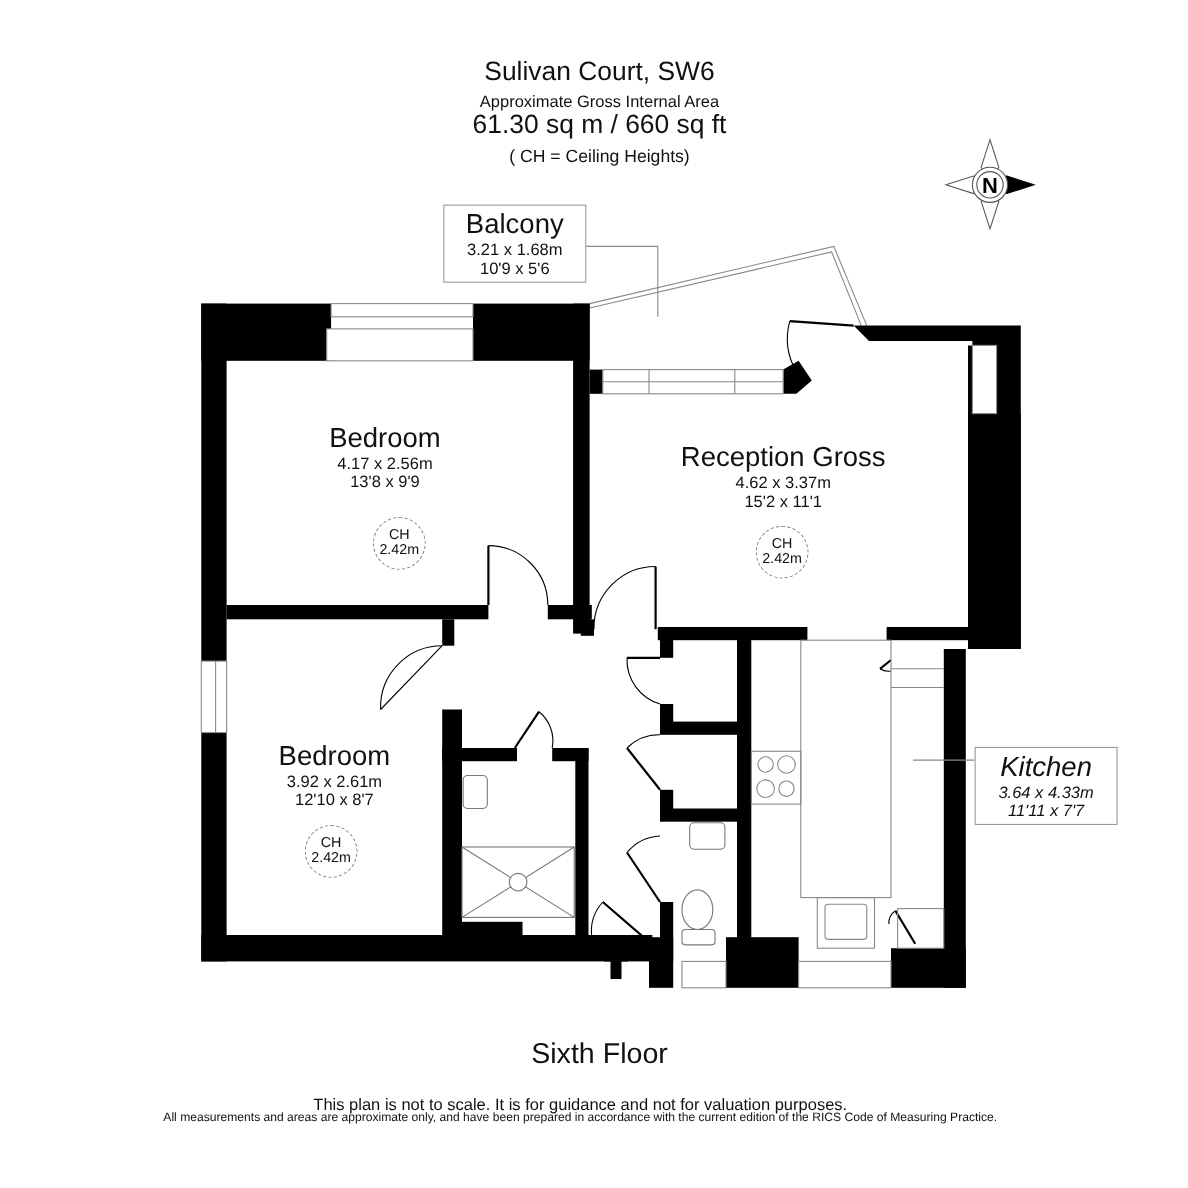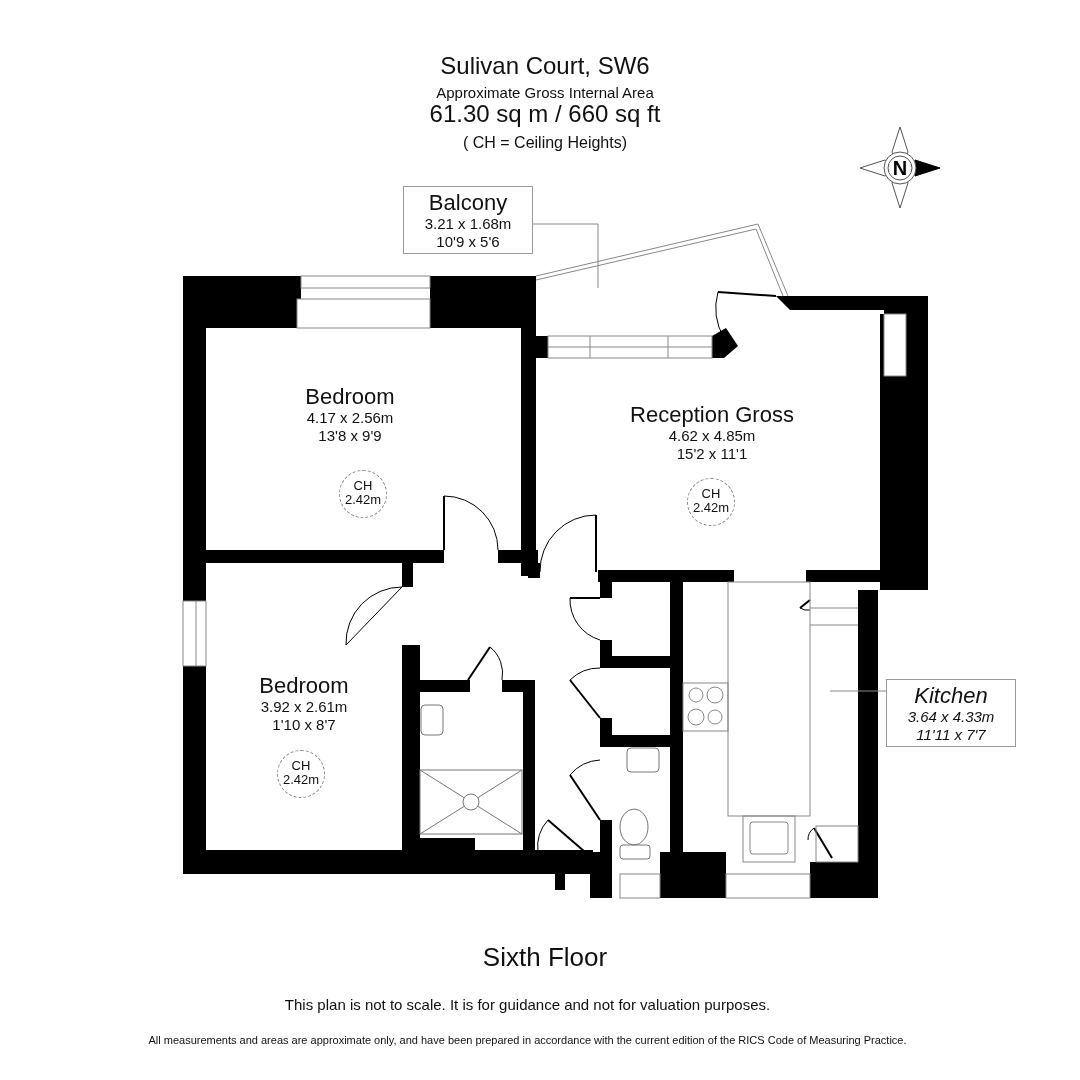--- a/index.html
+++ b/index.html
@@ -5,27 +5,27 @@
   html, body { margin:0; padding:0; background:#ffffff; }
   body { width:1080px; height:1080px; position:relative; overflow:hidden; font-family:"Liberation Sans", sans-serif; color:#111; }
   .abs { position:absolute; }
   .center { text-align:center; }
   #title { left:0; width:1090px; top:52px; font-size:24px; }
   #subtitle { left:0; width:1090px; top:84px; font-size:15px; }
   #area { left:0; width:1090px; top:100px; font-size:24px; }
   #ch-note { left:0; width:1090px; top:134px; font-size:16px; }
   svg.plan { position:absolute; left:0; top:0; }
   .lbl { position:absolute; text-align:center; line-height:1.15; }
-  .room-name { font-size:22px; display:block; }
+  .room-name { font-size:25px; display:block; }
   .room-dim { font-size:15px; display:block; }
   .boxed { border:1px solid #999; background:#fff; padding:3px 4px; }
   .ch { position:absolute; width:48px; height:48px; border:1px dashed #888; border-radius:50%; text-align:center; font-size:13px; line-height:1.1; box-sizing:border-box; padding-top:8px; }
   #floor { left:0; width:1090px; top:942px; font-size:26px; }
   #disc1 { left:0; width:1055px; top:996px; font-size:15px; }
-  #disc2 { left:0; width:1055px; top:1010px; font-size:11px;margin-top:24px; }
+  #disc2 { left:0; width:1055px; top:1010px; font-size:11px; }
 </style>
 </head>
 <body>
 
 <div id="title" class="abs center">Sulivan Court, SW6</div>
 <div id="subtitle" class="abs center">Approximate Gross Internal Area</div>
 <div id="area" class="abs center">61.30 sq m / 660 sq ft</div>
 <div id="ch-note" class="abs center">( CH = Ceiling Heights)</div>
 
 <svg class="plan" width="1080" height="1080" viewBox="0 0 1080 1080">
@@ -163,30 +163,30 @@
   <span class="room-dim">13'8 x 9'9</span>
 </div>
 <div class="ch" style="left:339px; top:470px;">
   <div>CH</div>
   <div>2.42m</div>
 </div>
 
 <div class="lbl" style="left:214px; top:673px; width:180px;">
   <span class="room-name">Bedroom</span>
   <span class="room-dim">3.92 x 2.61m</span>
-  <span class="room-dim">1'10 x 8'7</span>
+  <span class="room-dim">12'10 x 8'7</span>
 </div>
 <div class="ch" style="left:277px; top:750px;">
   <div>CH</div>
   <div>2.42m</div>
 </div>
 
 <div class="lbl" style="left:612px; top:402px; width:200px;">
   <span class="room-name">Reception Gross</span>
-  <span class="room-dim">4.62 x 4.85m</span>
+  <span class="room-dim">4.62 x 3.37m</span>
   <span class="room-dim">15'2 x 11'1</span>
 </div>
 <div class="ch" style="left:687px; top:478px;">
   <div>CH</div>
   <div>2.42m</div>
 </div>
 
 <div class="lbl boxed" style="left:886px; top:679px; width:120px;font-style:italic;">
   <span class="room-name">Kitchen</span>
   <span class="room-dim">3.64 x 4.33m</span>

